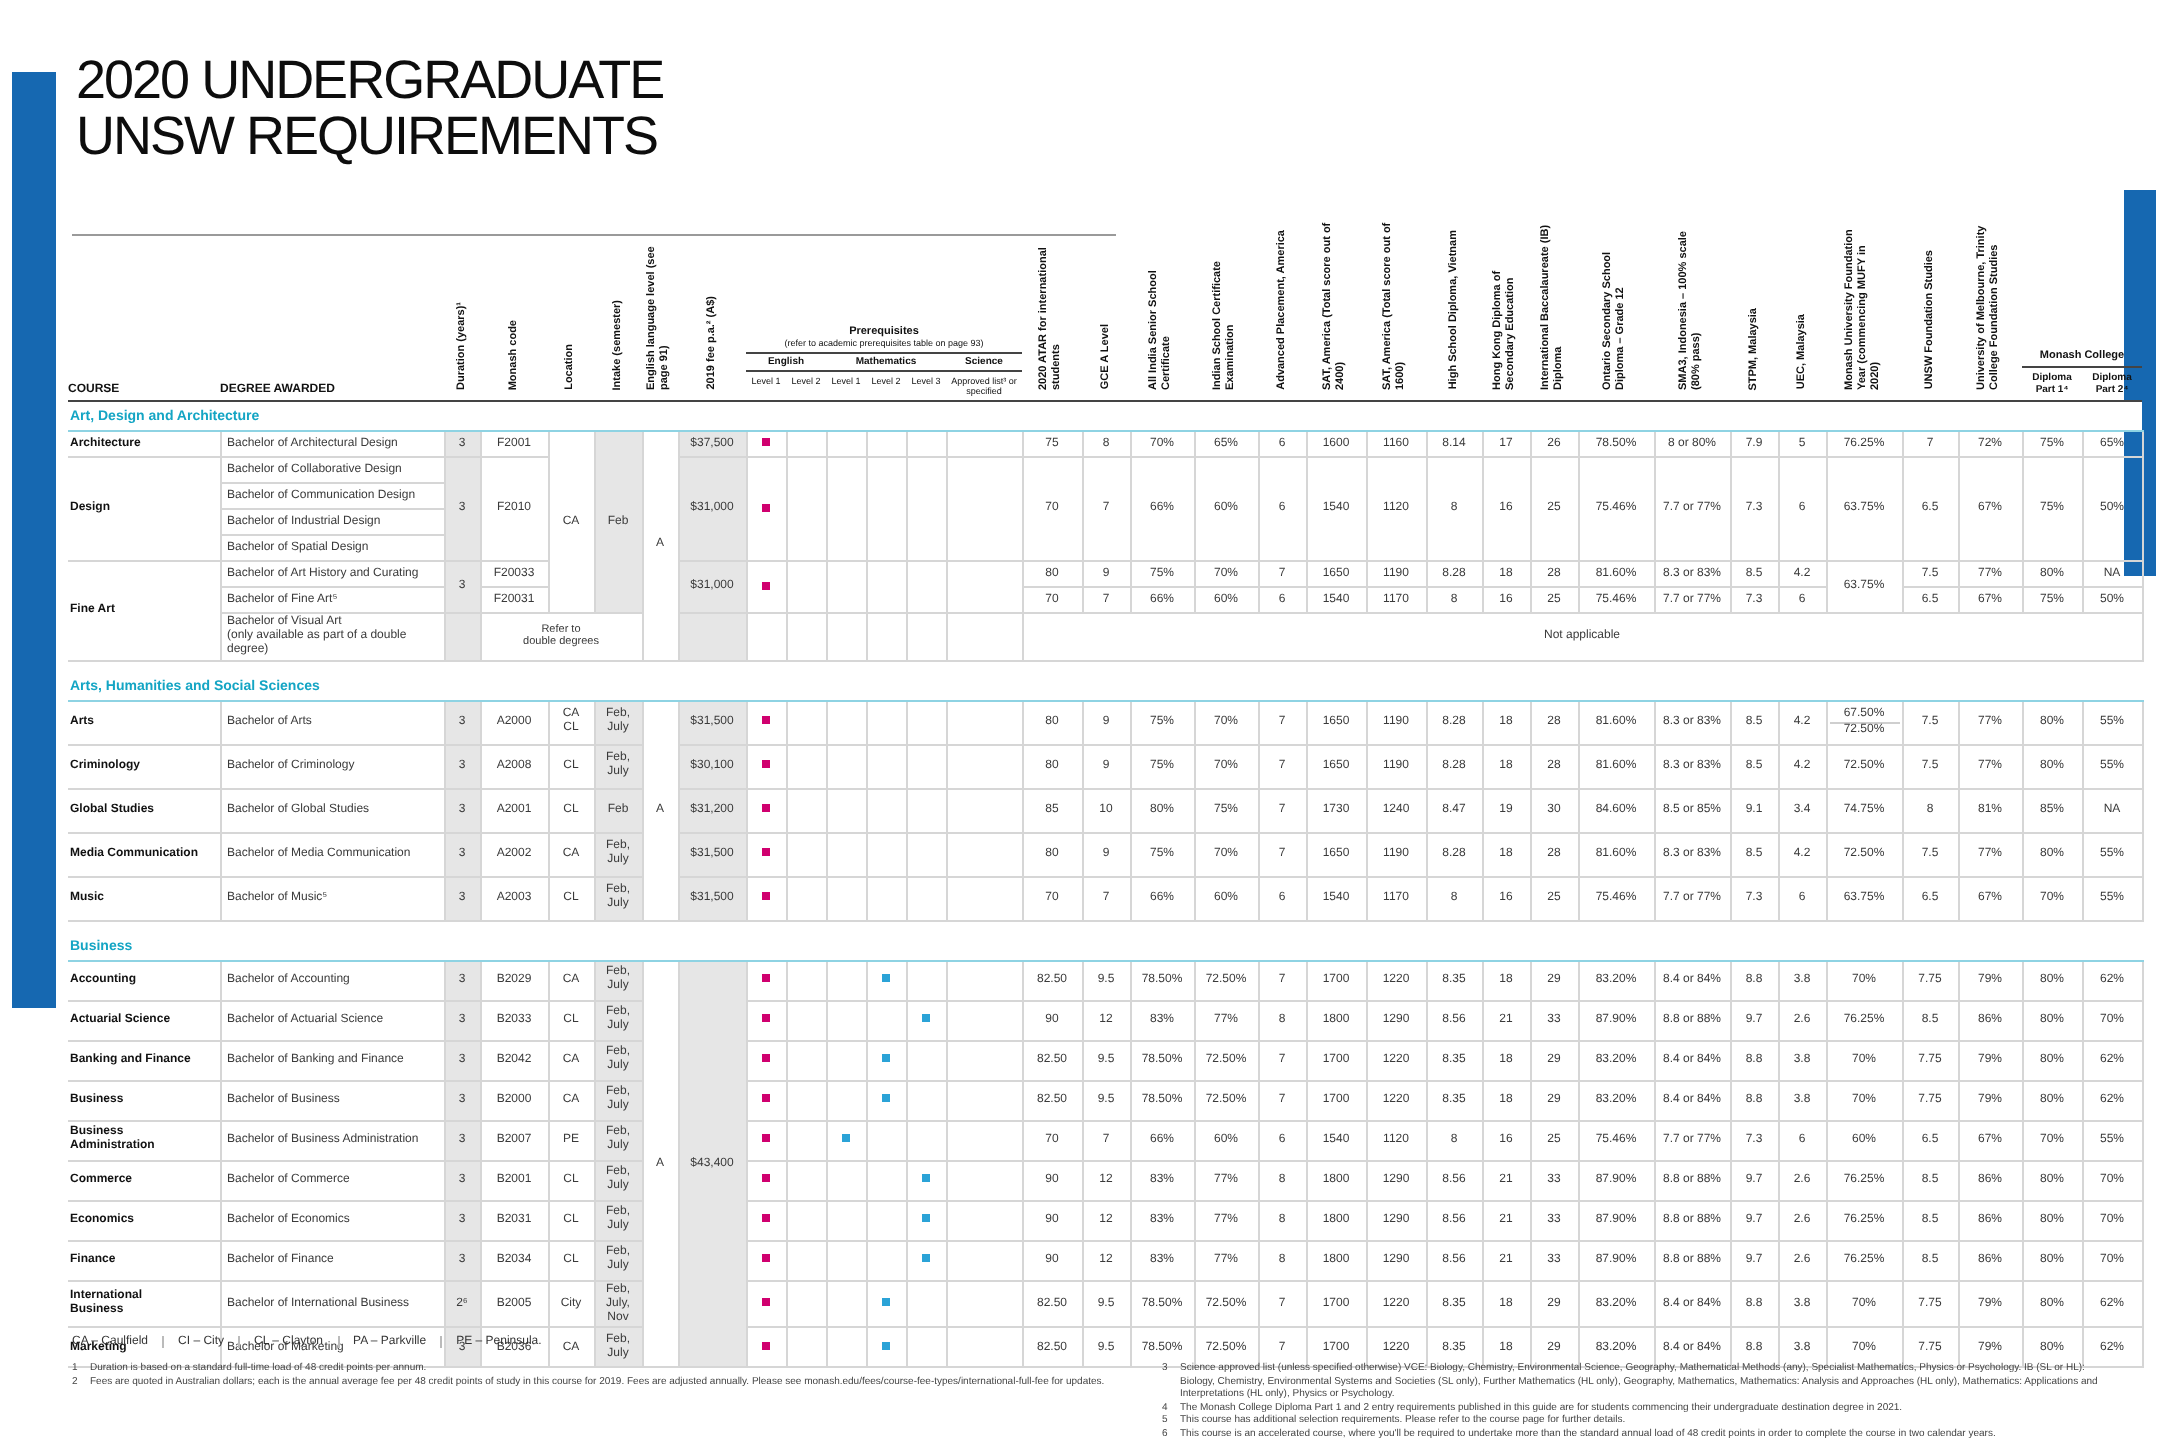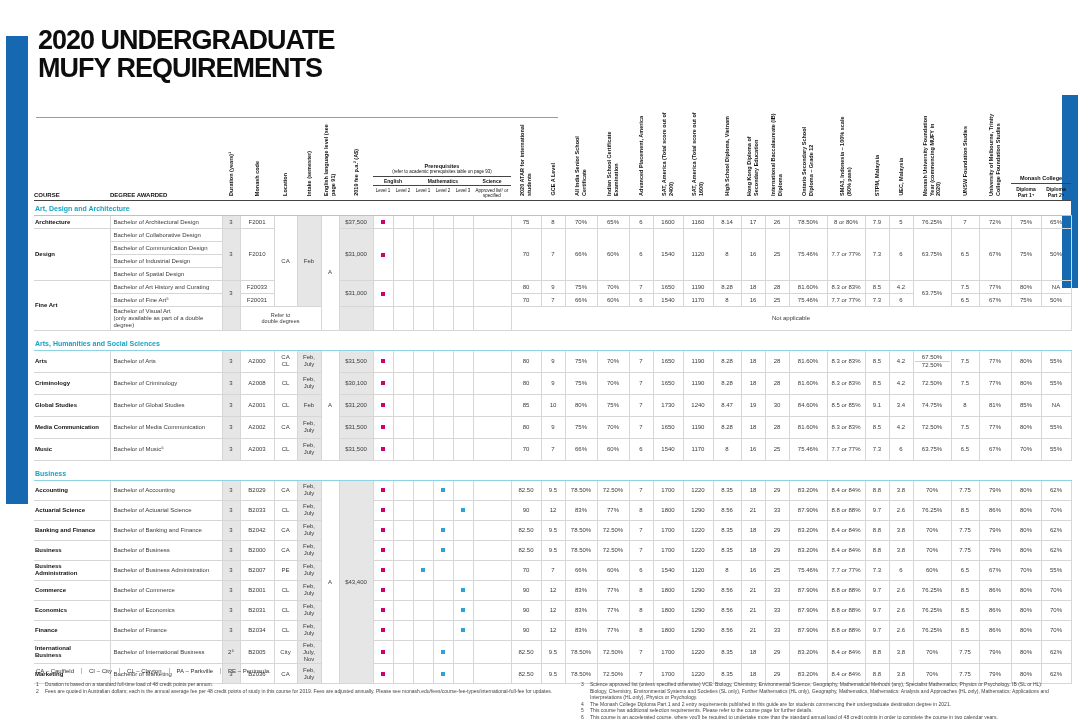--- a/index.html
+++ b/index.html
@@ -4,21 +4,21 @@
 <style>
   html,body{margin:0;padding:0;}
   body{
     width:1080px;height:719px;position:relative;overflow:hidden;
     background:#ffffff;font-family:"Liberation Sans", sans-serif;color:#333;
   }
   .bar-left{position:absolute;left:6px;top:36px;width:22px;height:468px;background:#1668b1;}
   .bar-right{position:absolute;left:1062px;top:95px;width:16px;height:193px;background:#1668b1;}
   .page-title{
     position:absolute;left:38px;top:26px;color:#0d0d0d;
-    font-size:27px;line-height:28px;font-weight:bold;letter-spacing:-1px;
+    font-size:27px;line-height:28px;font-weight:normal;letter-spacing:-1px;
   }
   .top-rule{position:absolute;left:36px;top:117px;width:522px;height:1px;background:#9a9a9a;}
 
   .table-wrap{position:absolute;left:34px;top:108px;}
   table{border-collapse:collapse;table-layout:fixed;}
   thead th{vertical-align:bottom;font-weight:bold;padding:0;}
   thead tr{border-bottom:1.5px solid #444;}
   th.txt-th{text-align:left;font-size:6px;color:#111;padding-bottom:2px;}
   .rot{
     display:inline-block;writing-mode:vertical-rl;transform:rotate(180deg);
@@ -76,21 +76,21 @@
   .note .t{flex:1;}
 </style>
 </head>
 <body>
 
 <div class="bar-left"></div>
 <div class="bar-right"></div>
 
 <div class="page-title">
   <div>2020 UNDERGRADUATE</div>
-  <div>MUFY REQUIREMENTS</div>
+  <div>UNSW REQUIREMENTS</div>
 </div>
 
 <div class="top-rule"></div>
 
 <div class="table-wrap">
 <table id="req-table">
   <colgroup id="cols">
         <col style="width: 76px;">
         <col style="width: 112px;">
         <col style="width: 18px;">

